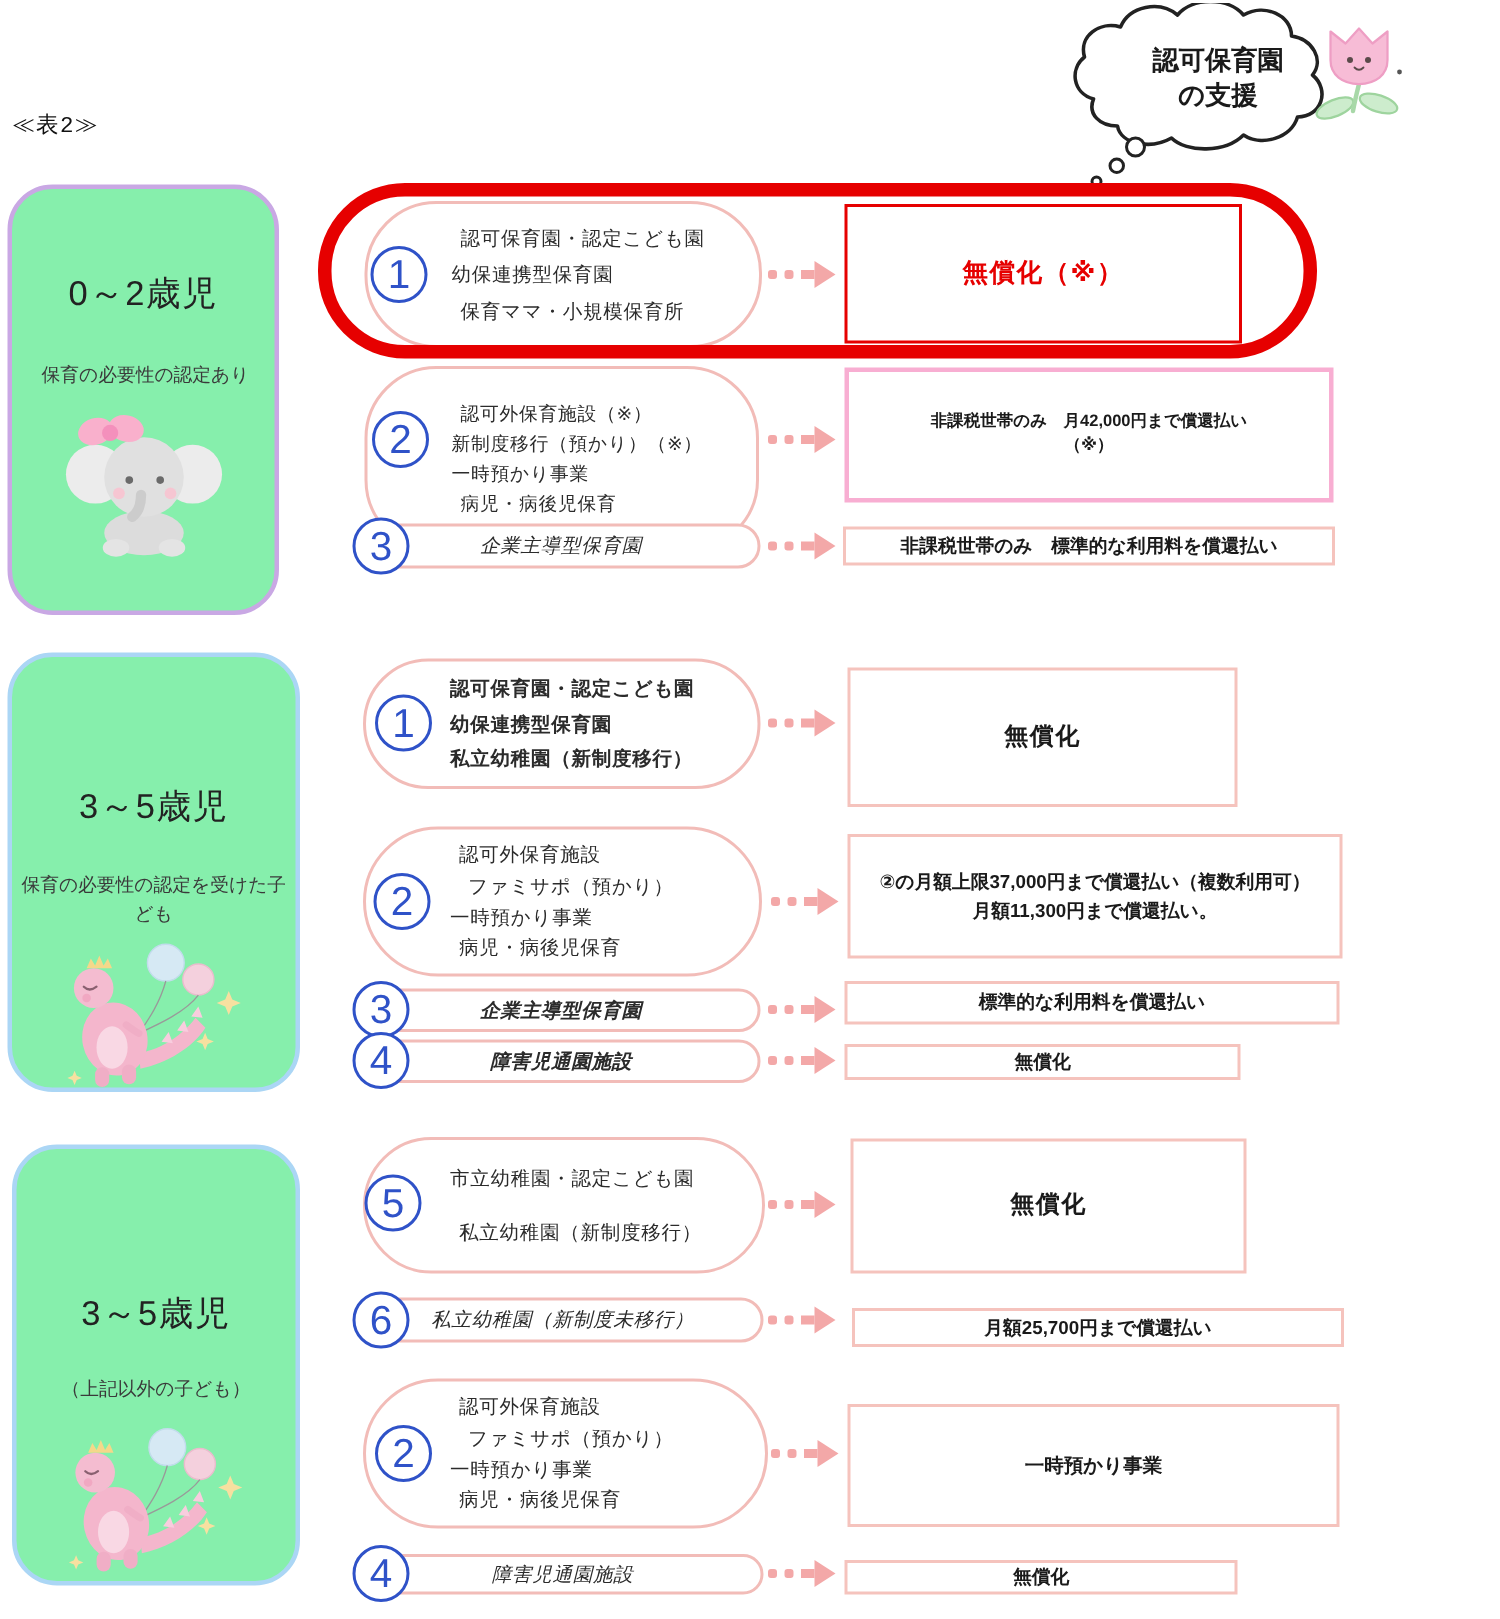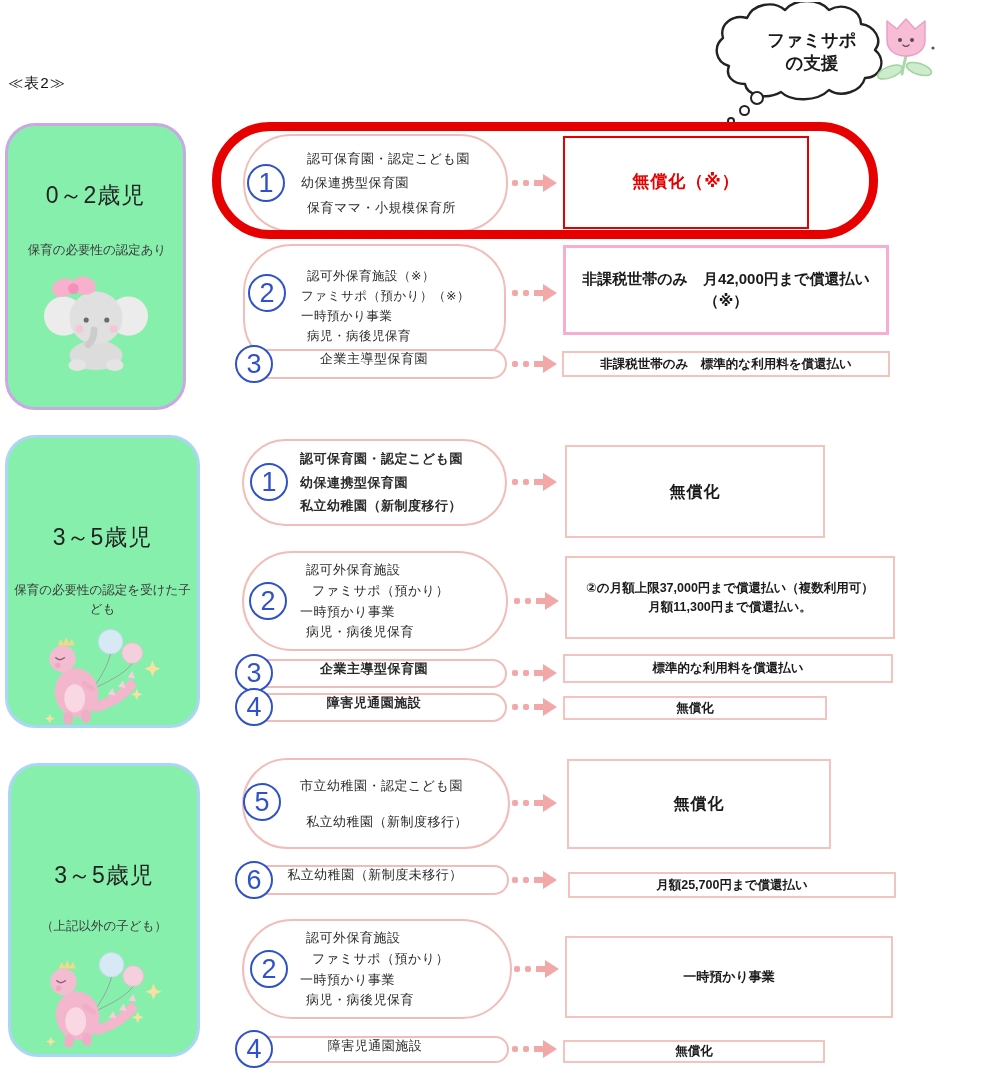--- a/index.html
+++ b/index.html
@@ -11,55 +11,55 @@
   
   .card{position:absolute;background:#86efac;border-radius:30px;box-sizing:border-box;text-align:center;z-index:1;}
   .card.purple{border:3px solid #c9a8e4;}
   .card.blue{border:3px solid #abd6f5;}
   .card-title{font-size:23px;font-weight:500;color:#222;letter-spacing:1px;}
   .card-sub{font-size:12.5px;color:#3a3a3a;margin:0 auto;width:178px;line-height:1.5;}
   
   .bubble{position:absolute;background:#fff;border:2.5px solid #f2bcb8;box-sizing:border-box;
     display:flex;flex-direction:column;justify-content:center;padding-left:56px;z-index:2;}
   .fline{font-size:13px;color:#2b2b2b;font-weight:500;letter-spacing:0.5px;line-height:1.2;}
-  .pill{border-radius:999px;padding-left:34px;flex-direction:row;justify-content:center;padding-left:0;}
+  .pill{border-radius:999px;padding-left:34px;align-items:center;flex-direction:row;justify-content:center;padding-left:0;font-style:italic;}
   
   .numcircle{position:absolute;width:38px;height:38px;border:2.5px solid #2f52c8;border-radius:50%;
     background:#fff;color:#2f52c8;font-size:27px;font-weight:400;display:flex;align-items:center;
     justify-content:center;box-sizing:border-box;z-index:3;}
   
   .arrow{position:absolute;display:flex;align-items:center;z-index:2;}
   .arrow .d{width:6px;height:6px;background:#f3a8a8;border-radius:2px;margin-right:5px;}
   .arrow .shaft{width:9px;height:6px;background:#f3a8a8;}
   .arrow .head{width:0;height:0;border-left:14px solid #f3a8a8;border-top:9px solid transparent;border-bottom:9px solid transparent;}
   
   .rbox{position:absolute;background:#fff;border:2px solid #f5c3bd;box-sizing:border-box;
     display:flex;flex-direction:column;align-items:center;justify-content:center;
     font-weight:700;color:#1a1a1a;font-size:12.5px;text-align:center;z-index:2;line-height:1.45;}
   .rbox.big{font-size:16px;letter-spacing:1px;}
-  .rbox.box-pink{border:3px solid #f8aed2;font-size:15px;}
+  .rbox.box-pink{border:3px solid #f8aed2;font-size:11px;}
   .rbox.box-red{border:2px solid #e60000;color:#e60000;font-size:17px;letter-spacing:1px;}
   
   .red-ring{position:absolute;border:9px solid #e60000;border-radius:58px;box-sizing:border-box;
     pointer-events:none;z-index:6;background:transparent;}
   
   .callout-text{position:absolute;width:140px;text-align:center;font-size:17.5px;font-weight:700;color:#1a1a1a;z-index:5;}
   .tailc{position:absolute;background:#fff;border:2px solid #222;border-radius:50%;box-sizing:border-box;z-index:5;}
 </style>
 </head>
 <body>
 
 <div id="canvas">
 
   <div class="abs table-label" style="left:8px;top:74px;font-family:Liberation Mono, monospace;">≪表2≫</div>
 
   <svg class="abs" style="left:705px;top:2px;z-index:4;" width="210" height="102" viewBox="0 0 210 102">
     <path d="M24,64 C10,60 8,44 18,36 C14,22 28,12 42,16 C48,2 68,-2 80,8 C90,-4 114,-4 124,8 C138,0 156,8 156,22 C170,24 178,38 170,48 C182,58 176,76 160,76 C156,90 136,96 124,88 C112,100 86,100 76,90 C62,98 42,94 40,82 C28,82 20,74 24,64 Z" fill="#ffffff" stroke="#222" stroke-width="2.4" stroke-linejoin="round"></path>
   </svg>
-  <div class="callout-text" style="left:742px;top:28px;">ファミサポ</div>
+  <div class="callout-text" style="left:742px;top:28px;">認可保育園</div>
   <div class="callout-text" style="left:742px;top:51px;">の支援</div>
   <div class="tailc" style="left:750px;top:91px;width:14px;height:14px;"></div>
   <div class="tailc" style="left:739px;top:105px;width:11px;height:11px;"></div>
   <div class="tailc" style="left:727px;top:117px;width:8px;height:8px;"></div>
 
   <svg class="abs" style="left:874px;top:14px;z-index:5;" width="64" height="74" viewBox="0 0 64 74">
     <ellipse cx="16" cy="58" rx="13" ry="5.5" fill="#cdeccd" stroke="#9ed49e" stroke-width="1.5" transform="rotate(-22 16 58)"></ellipse>
     <ellipse cx="45" cy="55" rx="13" ry="5.5" fill="#cdeccd" stroke="#9ed49e" stroke-width="1.5" transform="rotate(18 45 55)"></ellipse>
     <path d="M32,42 C30,50 29,54 28,60" stroke="#a8d8a8" stroke-width="3" fill="none" stroke-linecap="round"></path>
     <path d="M32,5 L41,15 L51,7 L51,26 C51,36 43,42 32,42 C21,42 13,36 13,26 L13,7 L23,15 Z" fill="#f7bcd6" stroke="#ee9ec4" stroke-width="1.5" stroke-linejoin="round"></path>
@@ -97,27 +97,27 @@
     <div class="fline">幼保連携型保育園</div>
     <div class="fline" style="margin-left:6px;">保育ママ・小規模保育所</div>
   </div>
   <div class="numcircle" style="left:247px;top:164px;">1</div>
   <div class="arrow" style="left:512px;top:174px;">
       <span class="d"></span>
       <span class="d"></span>
       <span class="shaft"></span>
       <span class="head"></span>
     </div>
-  <div class="rbox box-red" style="left:563px;top:136px;width:246px;height:93px;">
+  <div class="rbox box-red" style="left:563px;top:136px;width:265px;height:93px;">
     <div>無償化（※）</div>
   </div>
 
   <div class="bubble" style="left:243px;top:244px;width:263px;height:124px;border-radius:48px;gap:5px;">
     <div class="fline" style="font-size:12.5px;margin-left:6px;">認可外保育施設（※）</div>
-    <div class="fline" style="font-size:12.5px;">ファミサポ（預かり）（※）</div>
+    <div class="fline" style="font-size:12.5px;">新制度移行（預かり）（※）</div>
     <div class="fline" style="font-size:12.5px;">一時預かり事業</div>
     <div class="fline" style="font-size:12.5px;margin-left:6px;">病児・病後児保育</div>
   </div>
   <div class="numcircle" style="left:248px;top:274px;">2</div>
   <div class="arrow" style="left:512px;top:284px;">
       <span class="d"></span>
       <span class="d"></span>
       <span class="shaft"></span>
       <span class="head"></span>
     </div>

